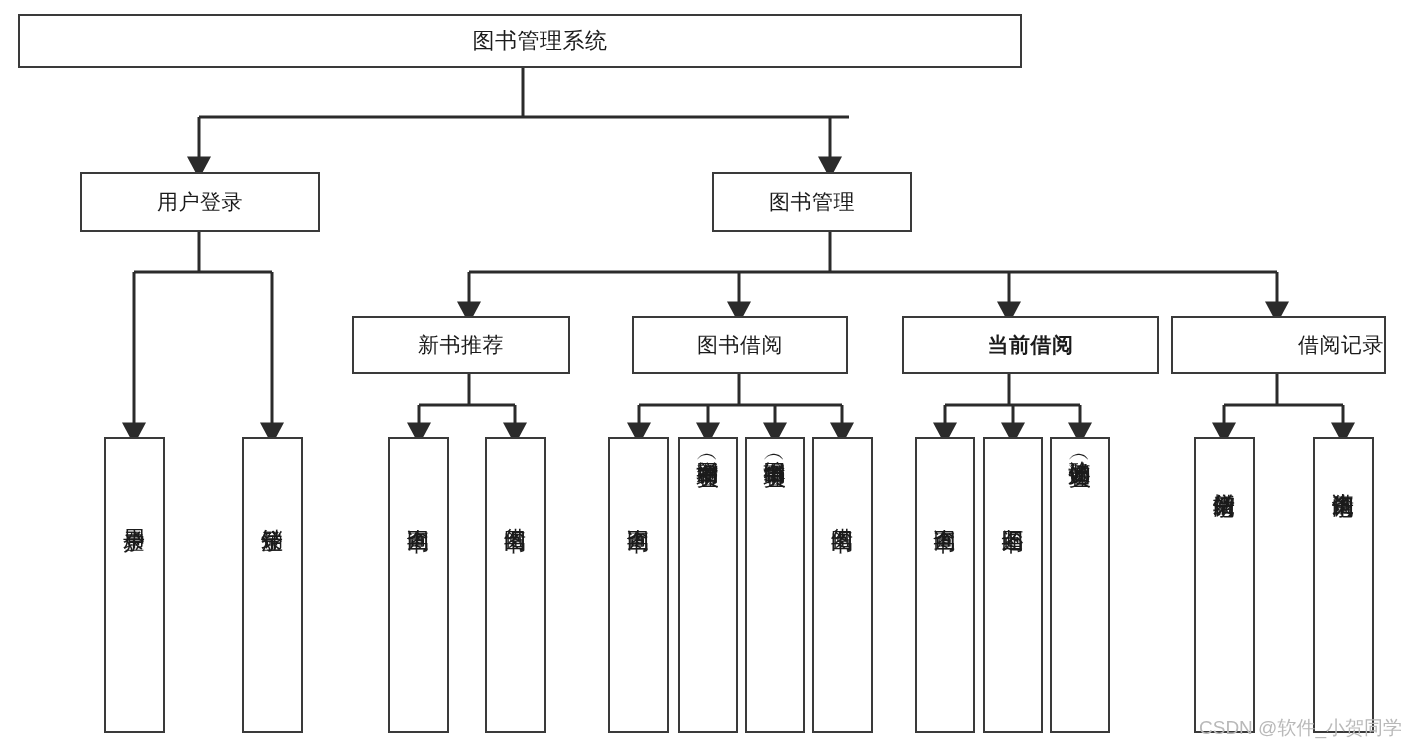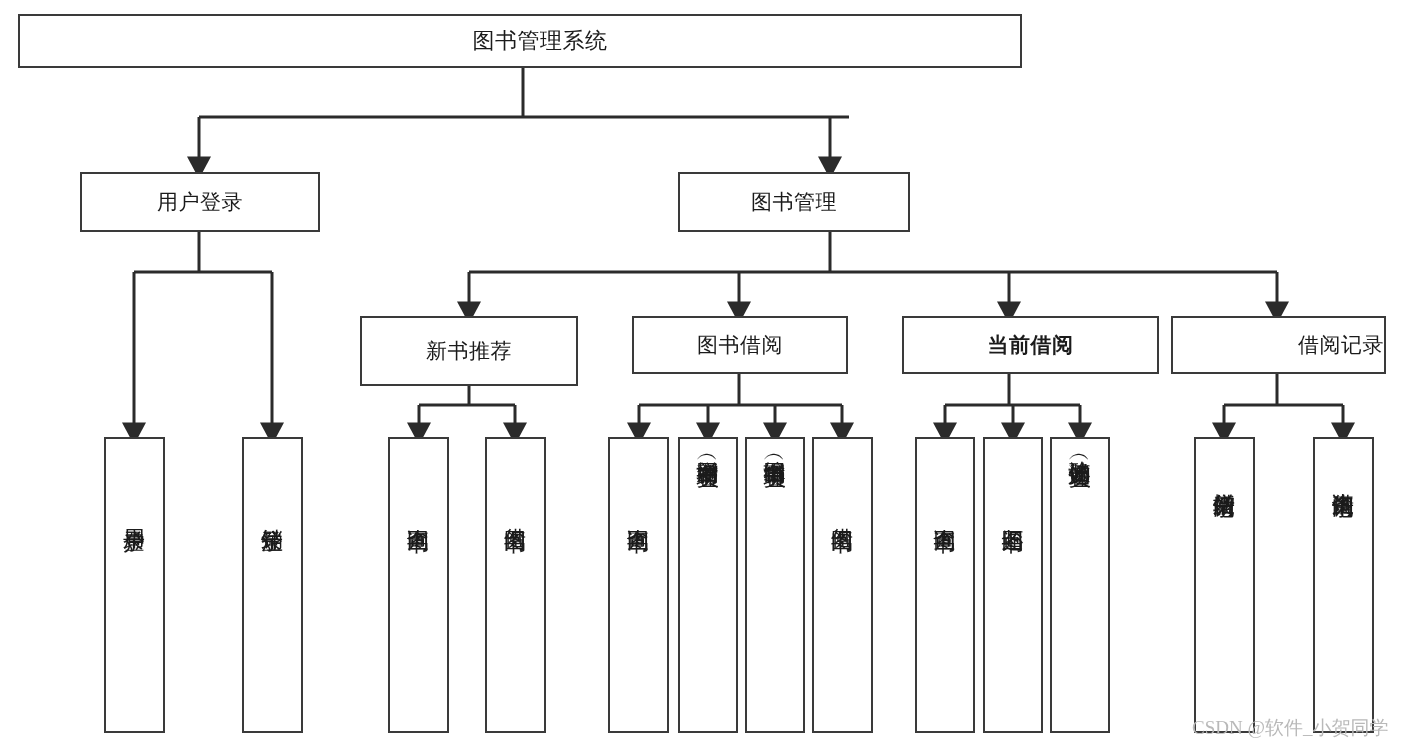--- a/index.html
+++ b/index.html
@@ -63,21 +63,22 @@
     line-height: 1.05;
     letter-spacing: 1px;
     text-align: center;
   }
   .watermark {
     position: absolute;
     color: #b9b9b9;
     font-size: 19px;
     white-space: nowrap;
     z-index: 6;
-    font-family: Liberation Serif, serif;
+    font-family: Liberation Sans, sans-serif;
+    margin-left: 7px;
   }
 </style>
 </head>
 <body>
 
 <div id="diagram-root">
 
   <svg id="edges-layer" viewBox="0 0 1405 747" width="1405" height="747">
     <defs>
       <marker id="arrow" markerWidth="11" markerHeight="11" refX="2.2" refY="4" orient="auto" markerUnits="strokeWidth">
@@ -128,25 +129,25 @@
     </g>
   </svg>
 
   <div class="node horiz root" style="left:18px; top:14px; width:1004px; height:54px;padding-left:40px;">
     <span class="node-label">图书管理系统</span>
   </div>
 
   <div class="node horiz" style="left:80px; top:172px; width:240px; height:60px;">
     <span class="node-label">用户登录</span>
   </div>
-  <div class="node horiz" style="left:678px; top:172px; width:232px; height:60px;font-family:Liberation Serif, serif;">
+  <div class="node horiz" style="left:712px; top:172px; width:200px; height:60px;font-family:Liberation Serif, serif;">
     <span class="node-label">图书管理</span>
   </div>
 
-  <div class="node horiz" style="left:360px; top:316px; width:218px; height:70px;justify-content:center;">
+  <div class="node horiz" style="left:352px; top:316px; width:218px; height:58px;justify-content:center;">
     <span class="node-label">新书推荐</span>
   </div>
   <div class="node horiz" style="left:632px; top:316px; width:216px; height:58px;align-items:center;">
     <span class="node-label">图书借阅</span>
   </div>
   <div class="node horiz" style="left:902px; top:316px; width:257px; height:58px;font-weight:bold;">
     <span class="node-label">当前借阅</span>
   </div>
   <div class="node horiz" style="left:1171px; top:316px; width:215px; height:58px;justify-content:flex-end;">
     <span class="node-label">借阅记录</span>

